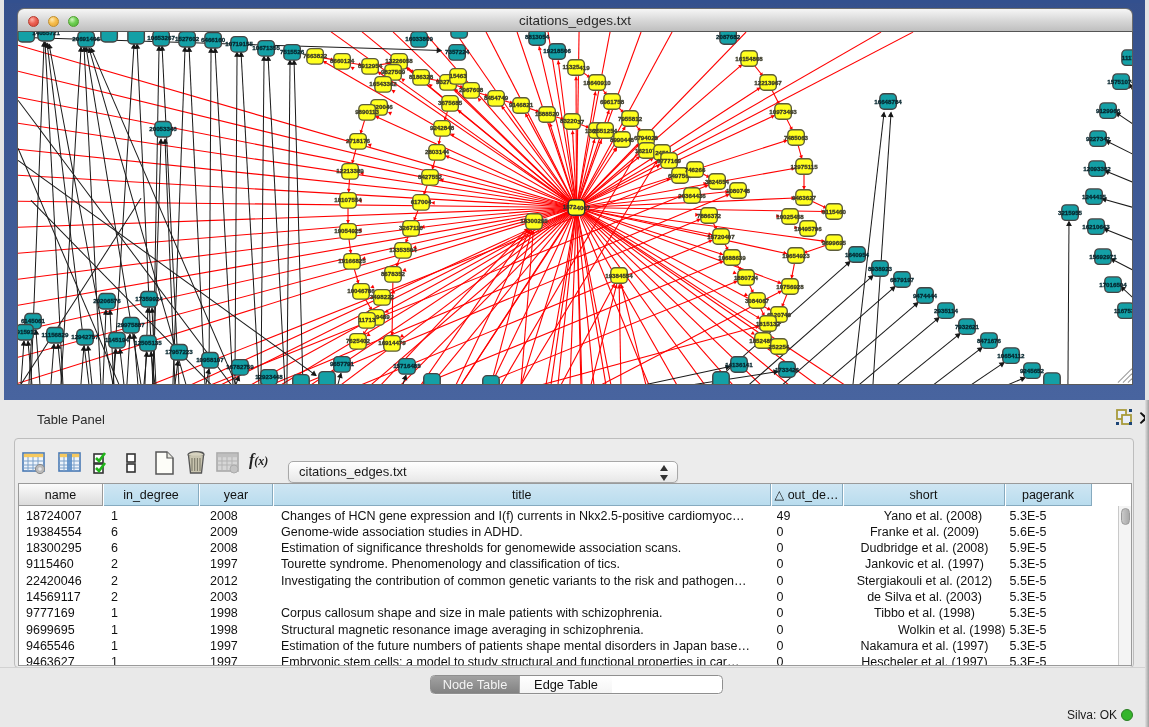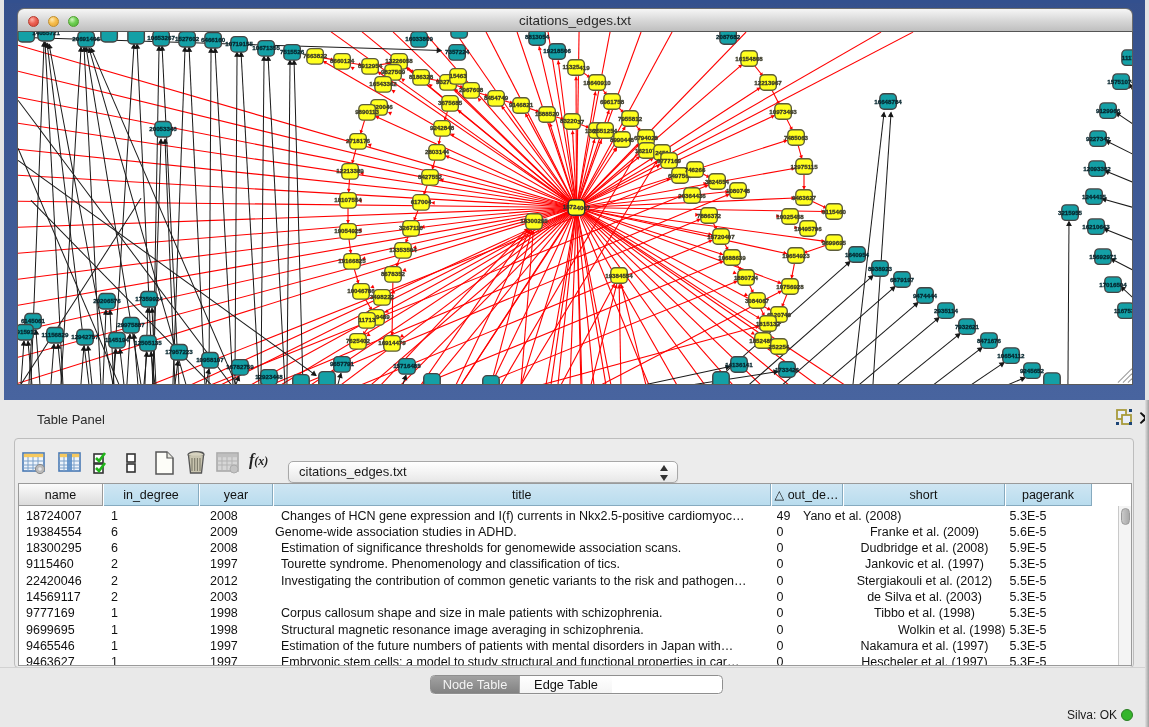--- a/index.html
+++ b/index.html
@@ -889,26 +889,26 @@
         <div class="hdr" style="left:181.0px;width:73.0px">year</div>
         <div class="hdr" style="left:255.0px;width:496.5px">title</div>
         <div class="hdr" style="left:752.5px;width:71.0px">△ out_de…</div>
         <div class="hdr" style="left:824.5px;width:161.0px">short</div>
         <div class="hdr" style="left:986.5px;width:86.0px">pagerank</div>
         <div class="cell" style="left:7.0px;top:23.5px;width:76.0px">18724007</div>
         <div class="cell" style="left:92.0px;top:23.5px;width:87.0px">1</div>
         <div class="cell" style="left:191.0px;top:23.5px;width:62.0px">2008</div>
         <div class="cell" style="left:262.0px;top:23.5px;width:488.5px">Changes of HCN gene expression and I(f) currents in Nkx2.5-positive cardiomyoc…</div>
         <div class="cell" style="left:757.5px;top:23.5px;width:65.0px">49</div>
-        <div class="cell" style="left:784px;top:23.5px;width:162.0px;text-align:left">Yano et al. (2008)</div>
+        <div class="cell" style="left:833px;top:23.5px;width:162.0px;text-align:center">Yano et al. (2008)</div>
         <div class="cell" style="left:990.5px;top:23.5px;width:81.0px">5.3E-5</div>
         <div class="cell" style="left:7.0px;top:39.8px;width:76.0px">19384554</div>
         <div class="cell" style="left:92.0px;top:39.8px;width:87.0px">6</div>
         <div class="cell" style="left:191.0px;top:39.8px;width:62.0px">2009</div>
-        <div class="cell" style="left:256px;top:39.8px;width:488.5px">Genome-wide association studies in ADHD.</div>
+        <div class="cell" style="left:262.0px;top:39.8px;width:488.5px">Genome-wide association studies in ADHD.</div>
         <div class="cell" style="left:757.5px;top:39.8px;width:65.0px">0</div>
         <div class="cell" style="left:824.5px;top:39.8px;width:162.0px;text-align:center">Franke et al. (2009)</div>
         <div class="cell" style="left:990.5px;top:39.8px;width:81.0px">5.6E-5</div>
         <div class="cell" style="left:7.0px;top:56.1px;width:76.0px">18300295</div>
         <div class="cell" style="left:92.0px;top:56.1px;width:87.0px">6</div>
         <div class="cell" style="left:191.0px;top:56.1px;width:62.0px">2008</div>
         <div class="cell" style="left:262.0px;top:56.1px;width:488.5px">Estimation of significance thresholds for genomewide association scans.</div>
         <div class="cell" style="left:757.5px;top:56.1px;width:65.0px">0</div>
         <div class="cell" style="left:824.5px;top:56.1px;width:162.0px;text-align:center">Dudbridge et al. (2008)</div>
         <div class="cell" style="left:990.5px;top:56.1px;width:81.0px">5.9E-5</div>
@@ -942,21 +942,21 @@
         <div class="cell" style="left:7.0px;top:137.6px;width:76.0px">9699695</div>
         <div class="cell" style="left:92.0px;top:137.6px;width:87.0px">1</div>
         <div class="cell" style="left:191.0px;top:137.6px;width:62.0px">1998</div>
         <div class="cell" style="left:262.0px;top:137.6px;width:488.5px">Structural magnetic resonance image averaging in schizophrenia.</div>
         <div class="cell" style="left:757.5px;top:137.6px;width:65.0px">0</div>
         <div class="cell" style="left:824.5px;top:137.6px;width:162.0px;text-align:right">Wolkin et al. (1998)</div>
         <div class="cell" style="left:990.5px;top:137.6px;width:81.0px">5.3E-5</div>
         <div class="cell" style="left:7.0px;top:153.9px;width:76.0px">9465546</div>
         <div class="cell" style="left:92.0px;top:153.9px;width:87.0px">1</div>
         <div class="cell" style="left:191.0px;top:153.9px;width:62.0px">1997</div>
-        <div class="cell" style="left:262.0px;top:153.9px;width:488.5px">Estimation of the future numbers of patients with mental disorders in Japan with…</div>
+        <div class="cell" style="left:262.0px;top:153.9px;width:488.5px">Estimation of the future numbers of patients shape mental disorders in Japan base…</div>
         <div class="cell" style="left:757.5px;top:153.9px;width:65.0px">0</div>
         <div class="cell" style="left:824.5px;top:153.9px;width:162.0px;text-align:center">Nakamura et al. (1997)</div>
         <div class="cell" style="left:990.5px;top:153.9px;width:81.0px">5.3E-5</div>
         <div class="cell" style="left:7.0px;top:170.2px;width:76.0px">9463627</div>
         <div class="cell" style="left:92.0px;top:170.2px;width:87.0px">1</div>
         <div class="cell" style="left:191.0px;top:170.2px;width:62.0px">1997</div>
         <div class="cell" style="left:262.0px;top:170.2px;width:488.5px">Embryonic stem cells: a model to study structural and functional properties in car…</div>
         <div class="cell" style="left:757.5px;top:170.2px;width:65.0px">0</div>
         <div class="cell" style="left:824.5px;top:170.2px;width:162.0px;text-align:center">Hescheler et al. (1997)</div>
         <div class="cell" style="left:990.5px;top:170.2px;width:81.0px">5.3E-5</div>

